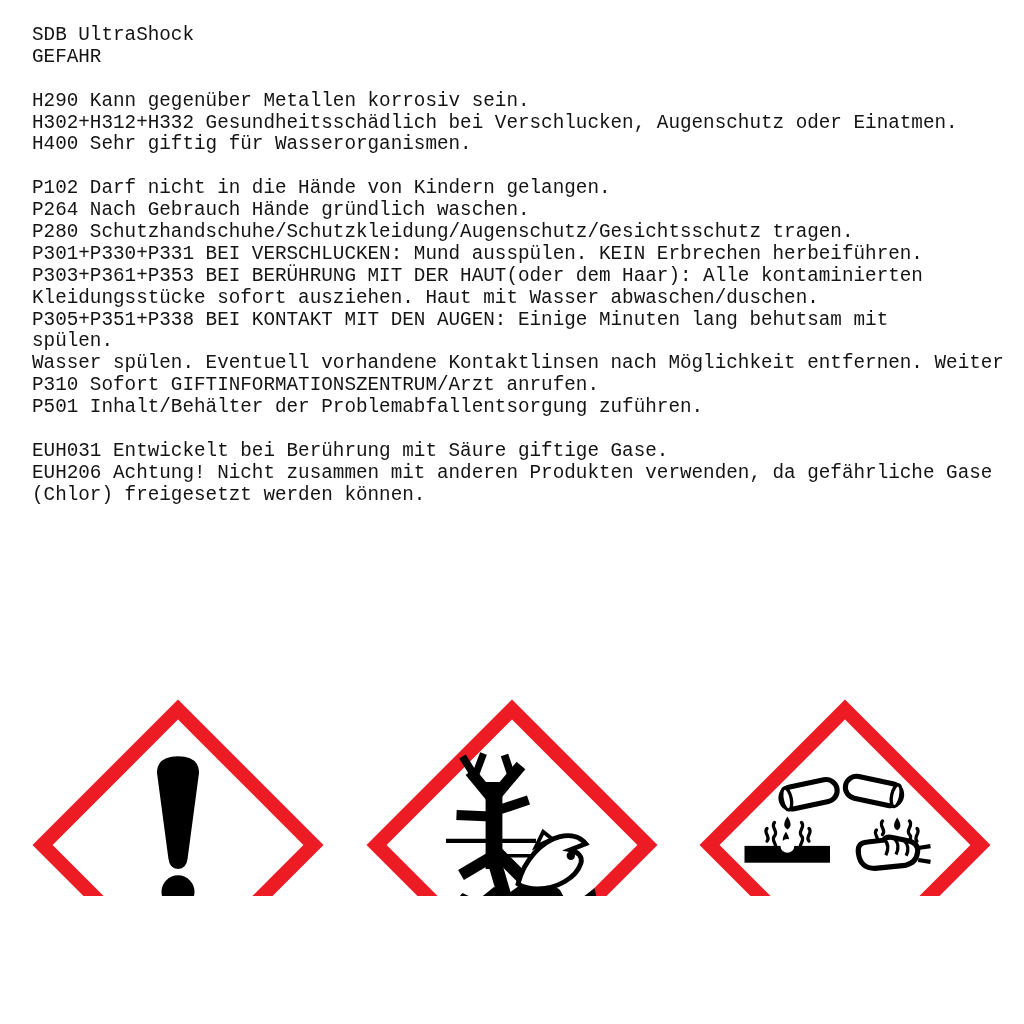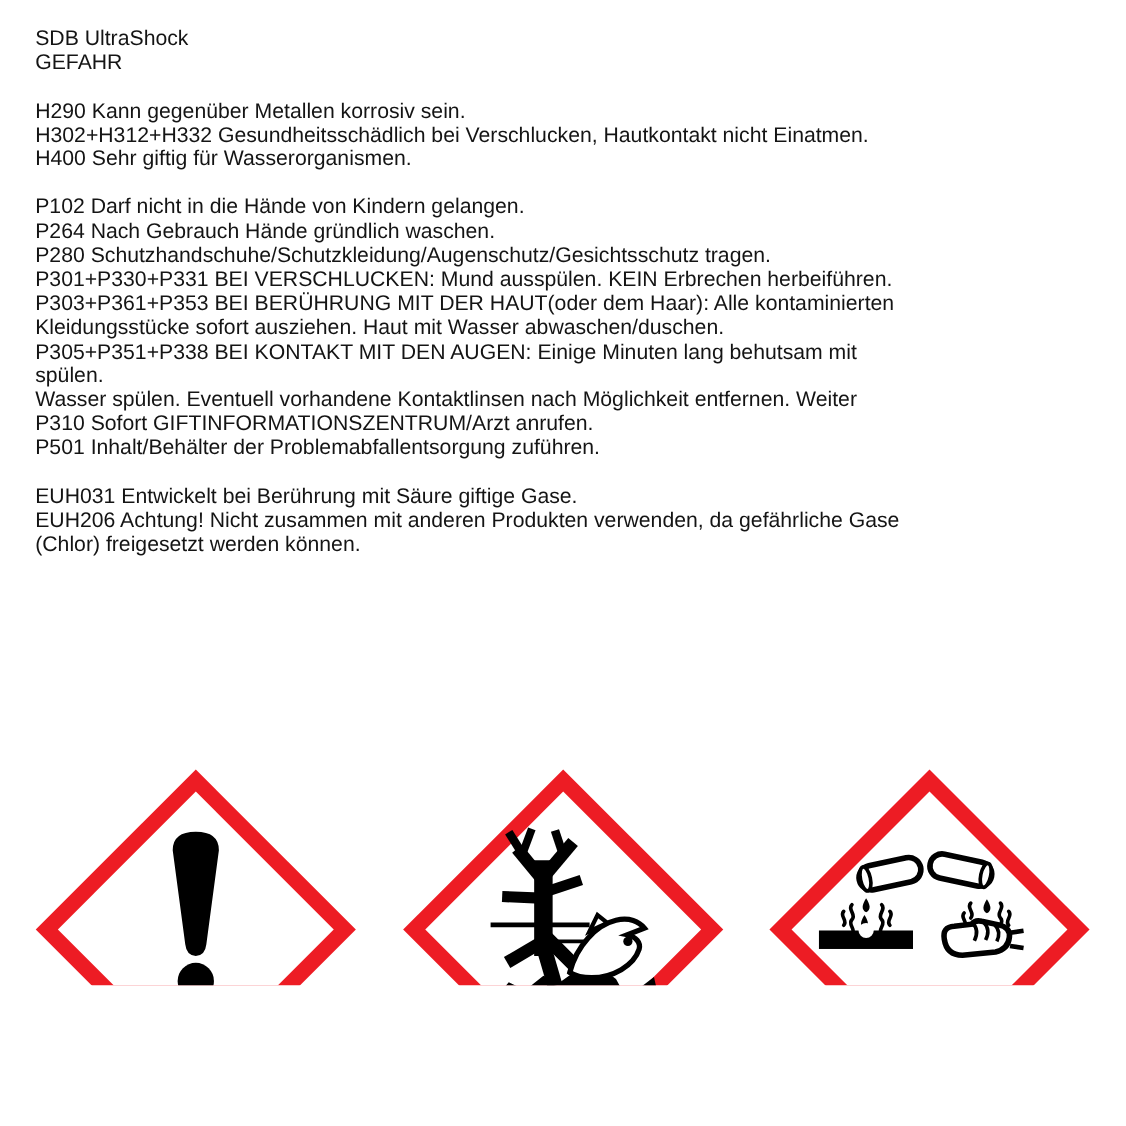--- a/index.html
+++ b/index.html
@@ -1,21 +1,21 @@
 <!DOCTYPE html>
 <html><head>
 <meta charset="utf-8">
 <style>
   html,body{margin:0;padding:0;background:#ffffff;}
   .page{
     position:relative;
     width:1024px;height:896px;
     background:#ffffff;
     overflow:hidden;
-    font-family:Liberation Sans, sans-serif;
+    font-family:Liberation Mono, monospace;
     color:#141414;
   }
   .textcol{
     position:absolute;
     left:32px;top:25px;
     width:985px;
   }
   .line{
     font-size:19.3px;
     line-height:21.9px;
@@ -39,21 +39,21 @@
   <div class="textcol">
     <div class="line">SDB UltraShock</div>
     <div class="line">GEFAHR</div>
 
     <div class="gap"></div>
 
     <div>
 
         <div class="line">H290 Kann gegenüber Metallen korrosiv sein.</div>
 
-        <div class="line">H302+H312+H332 Gesundheitsschädlich bei Verschlucken, Hautkontakt nicht Einatmen.</div>
+        <div class="line">H302+H312+H332 Gesundheitsschädlich bei Verschlucken, Augenschutz oder Einatmen.</div>
 
 
         <div class="line">H400 Sehr giftig für Wasserorganismen.</div>
       </div>
 
     <div class="gap"></div>
 
     <div>
 
         <div class="line">P102 Darf nicht in die Hände von Kindern gelangen.</div>

